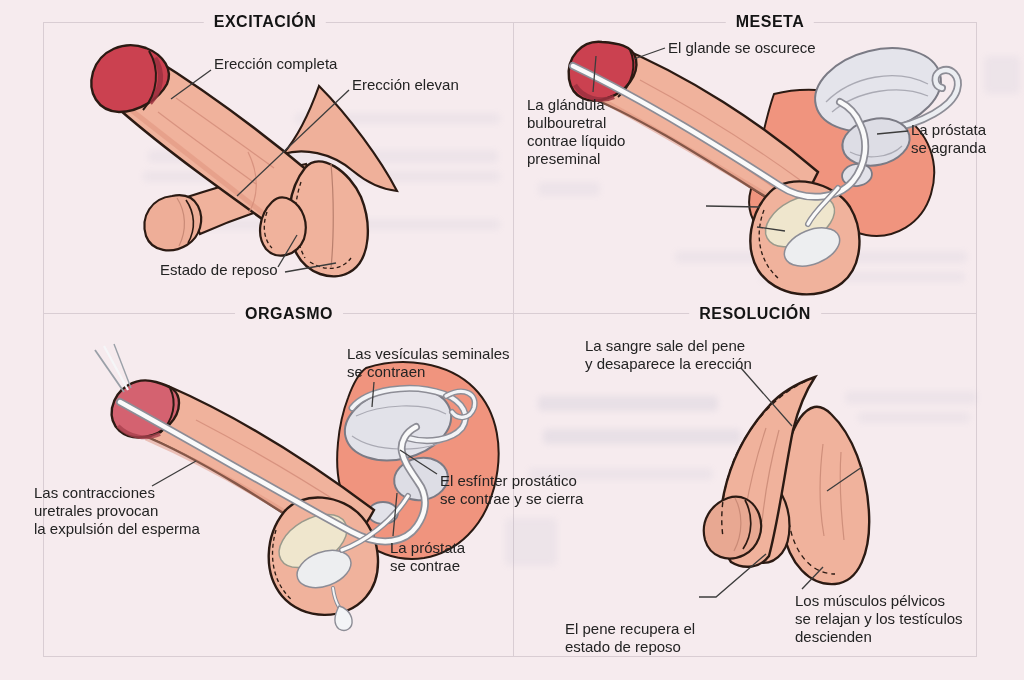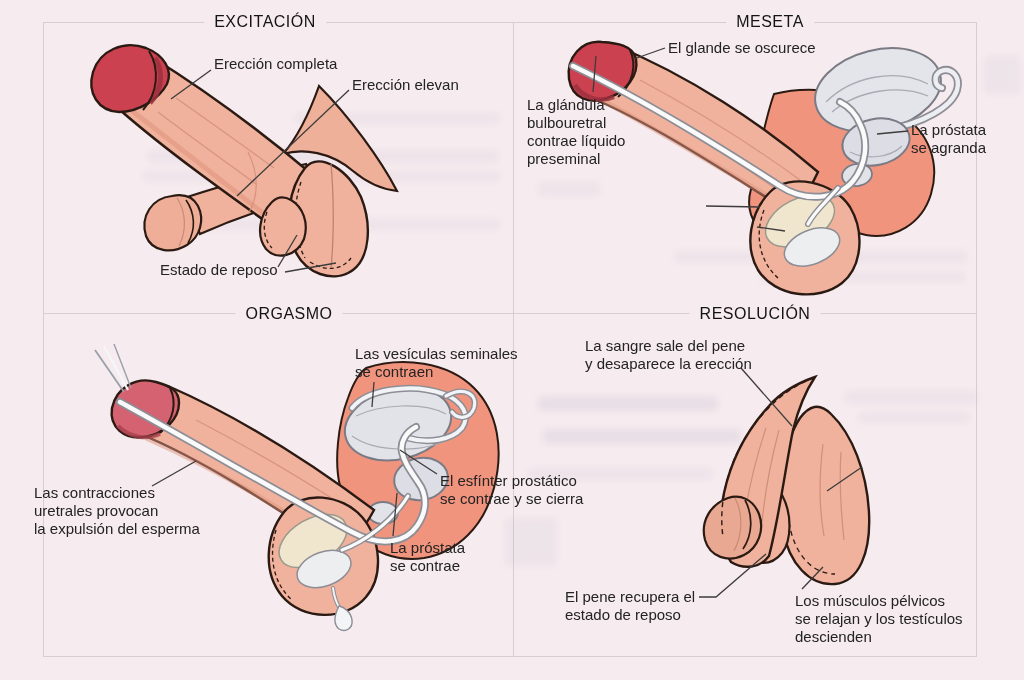--- a/index.html
+++ b/index.html
@@ -3,21 +3,21 @@
 <meta charset="utf-8">
 <style>
   html,body{margin:0;padding:0;background:#f6ebee;}
   .stage{position:relative;width:1024px;height:680px;background:#f6ebee;overflow:hidden;
          font-family:"Liberation Sans",sans-serif;}
   .frame{position:absolute;left:43px;top:22px;width:934px;height:635px;
          border:1px solid #d9cdd3;box-sizing:border-box;}
   .vline{position:absolute;left:513px;top:22px;width:1px;height:635px;background:#d9cdd3;}
   .hline{position:absolute;left:43px;top:313px;width:934px;height:1px;background:#d9cdd3;}
   .title{position:absolute;transform:translate(-50%,-50%);background:#f6ebee;padding:0 10px;
-         font-weight:normal;font-size:16px;letter-spacing:.5px;color:#141414;white-space:nowrap;z-index:6;}
+         font-weight:bold;font-size:16px;letter-spacing:.5px;color:#141414;white-space:nowrap;z-index:6;}
   .lbl{position:absolute;font-size:15px;line-height:18px;color:#232323;white-space:pre-line;z-index:7;}
   .ghost{position:absolute;background:rgba(150,155,185,.6);opacity:.15;filter:blur(3px);
          border-radius:4px;z-index:1;}
   .ghost.dk{opacity:.24;}
   svg.art{position:absolute;left:0;top:0;z-index:5;}
 </style>
 </head>
 <body>
 
 <div class="stage">
@@ -168,31 +168,31 @@
   <div class="lbl" style="left:160px;top:261px">Estado de reposo</div>
 
   <div class="lbl" style="left:668px;top:39px">El glande se oscurece</div>
   <div class="lbl" style="left:527px;top:96px">La glándula
 bulbouretral
 contrae líquido
 preseminal</div>
   <div class="lbl" style="left:911px;top:121px">La próstata
 se agranda</div>
 
-  <div class="lbl" style="left:355px;top:345px">Las vesículas seminales
+  <div class="lbl" style="left:347px;top:345px">Las vesículas seminales
 se contraen</div>
   <div class="lbl" style="left:34px;top:484px">Las contracciones
 uretrales provocan
 la expulsión del esperma</div>
   <div class="lbl" style="left:440px;top:472px">El esfínter prostático
 se contrae y se cierra</div>
   <div class="lbl" style="left:390px;top:539px">La próstata
 se contrae</div>
 
   <div class="lbl" style="left:585px;top:337px">La sangre sale del pene
 y desaparece la erección</div>
-  <div class="lbl" style="left:565px;top:588px">El pene recupera el
+  <div class="lbl" style="left:565px;top:620px">El pene recupera el
 estado de reposo</div>
   <div class="lbl" style="left:795px;top:592px">Los músculos pélvicos
 se relajan y los testículos
 descienden</div>
 
 </div>
 
 </body></html>

